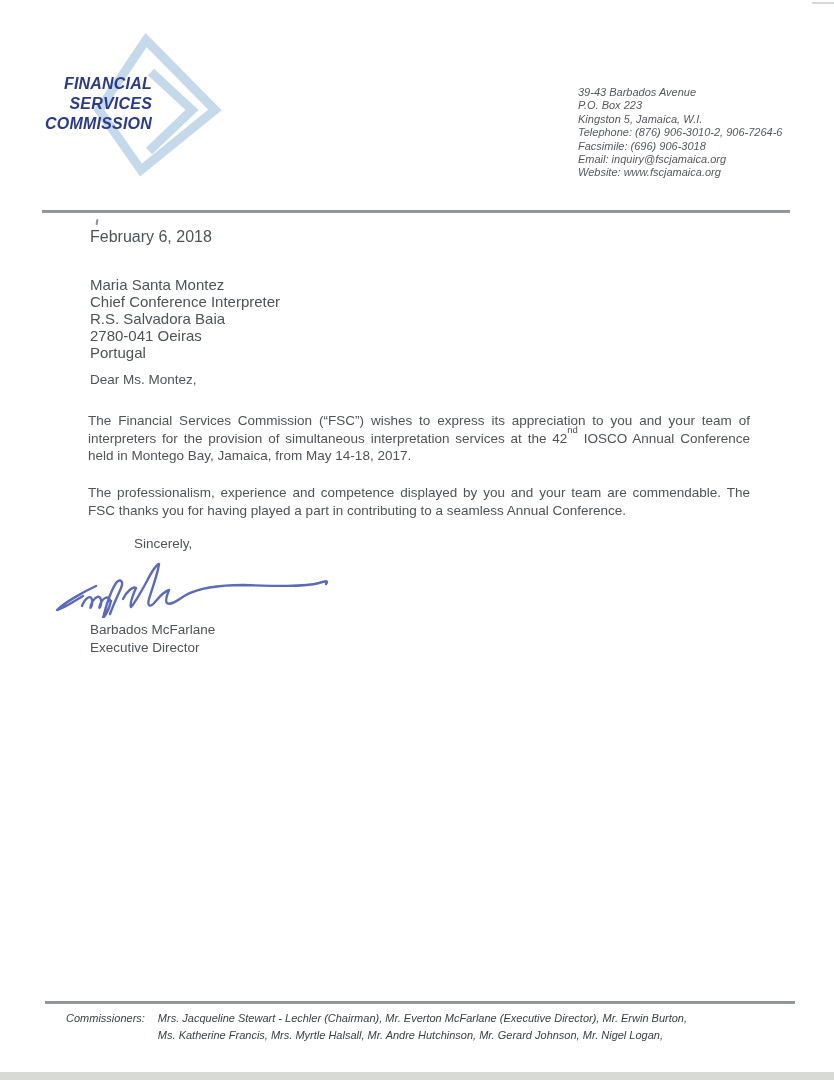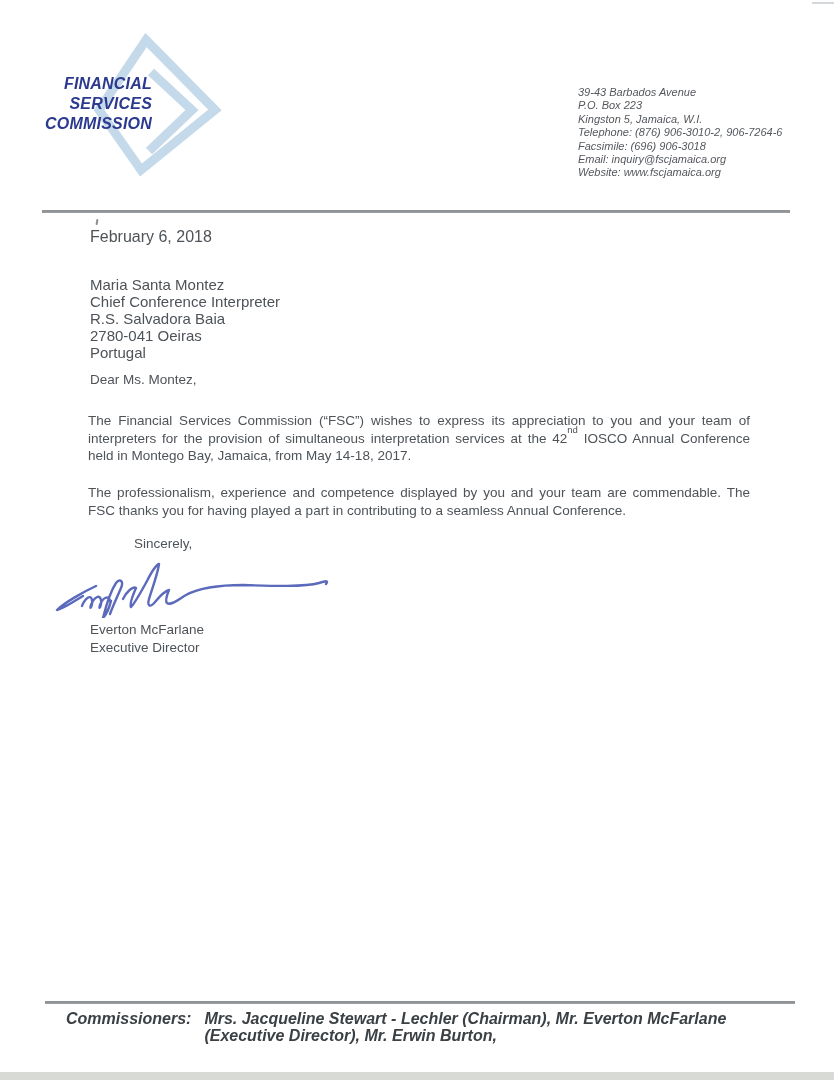--- a/index.html
+++ b/index.html
@@ -33,21 +33,21 @@
     line-height:17.6px; text-align:justify; }
   .para-1 { top:412px; }
   .para-2 { top:484px; }
   .closing { position:absolute; left:90px; top:536px; font-size:13.5px;margin-left:44px; }
   .signature { position:absolute; left:52px; top:554px; }
   .signer { position:absolute; left:90px; top:621px; font-size:13.5px; line-height:17.5px; }
   sup.ord { font-size:9.5px; position:relative; top:-4px; line-height:0; }
   
   .footer {
     position:absolute; left:66px; top:1010px; width:730px;
-    display:flex; gap:13px; font-size:16px; font-weight:bold; font-style:italic;
+    display:flex; gap:13px; font-size:11px; font-weight:normal; font-style:italic;
     color:#3b4044; line-height:17px;
   }
   .footer-label { white-space:nowrap; }
   .bottom-strip { position:absolute; left:0; top:1072px; width:834px; height:8px;
     background:#d7dad5; }
   .corner-tick { position:absolute; left:812px; top:2px; width:22px; height:2px;
     background:#d4d8da; }
 </style>
 </head>
 <body>
@@ -97,29 +97,30 @@
   <div class="closing">Sincerely,</div>
 
   <svg class="signature" width="285" height="64" viewBox="0 0 285 64" aria-hidden="true">
     <path d="M44 32 C31 38 12 49 5 56 C13 54 24 46 31 42
              M30 52 C33 44 39 40 40 46 C41 52 37 57 39 51 C42 43 48 40 49 46 C50 52 46 57 48 51 C51 43 57 41 58 47
              M59 47 C57 55 53 62 51 64 C54 52 58 38 64 29 C68 24 72 27 69 34 C65 43 60 54 58 60
              M71 45 C75 37 81 32 84 34 C81 41 77 50 79 53 C83 49 89 38 95 27 C99 19 104 11 107 10 C106 19 100 35 97 45 C95 52 98 54 103 48 C108 42 113 37 117 36 C115 41 113 47 115 49 C119 52 127 45 134 41 C147 34 169 31 191 31 C221 32 253 33 267 29 C273 27 277 26 274 30" fill="none" stroke="#5c6abc" stroke-width="2.4" stroke-linecap="round" stroke-linejoin="round"></path>
   </svg>
 
   <div class="signer">
-    <div>Everton McFarlane</div>
+    <div>Barbados McFarlane</div>
     <div>Executive Director</div>
   </div>
 
   <div class="rule-double rule-footer"></div>
 
   <div class="footer">
     <div class="footer-label">Commissioners:</div>
     <div>
       <div>Mrs. Jacqueline Stewart - Lechler (Chairman), Mr. Everton McFarlane (Executive Director), Mr. Erwin Burton,</div>
+      <div>Ms. Katherine Francis, Mrs. Myrtle Halsall, Mr. Andre Hutchinson, Mr. Gerard Johnson, Mr. Nigel Logan,</div>
     </div>
   </div>
 
   <div class="corner-tick"></div>
   <div class="bottom-strip"></div>
 
 </div>
 
 </body></html>

